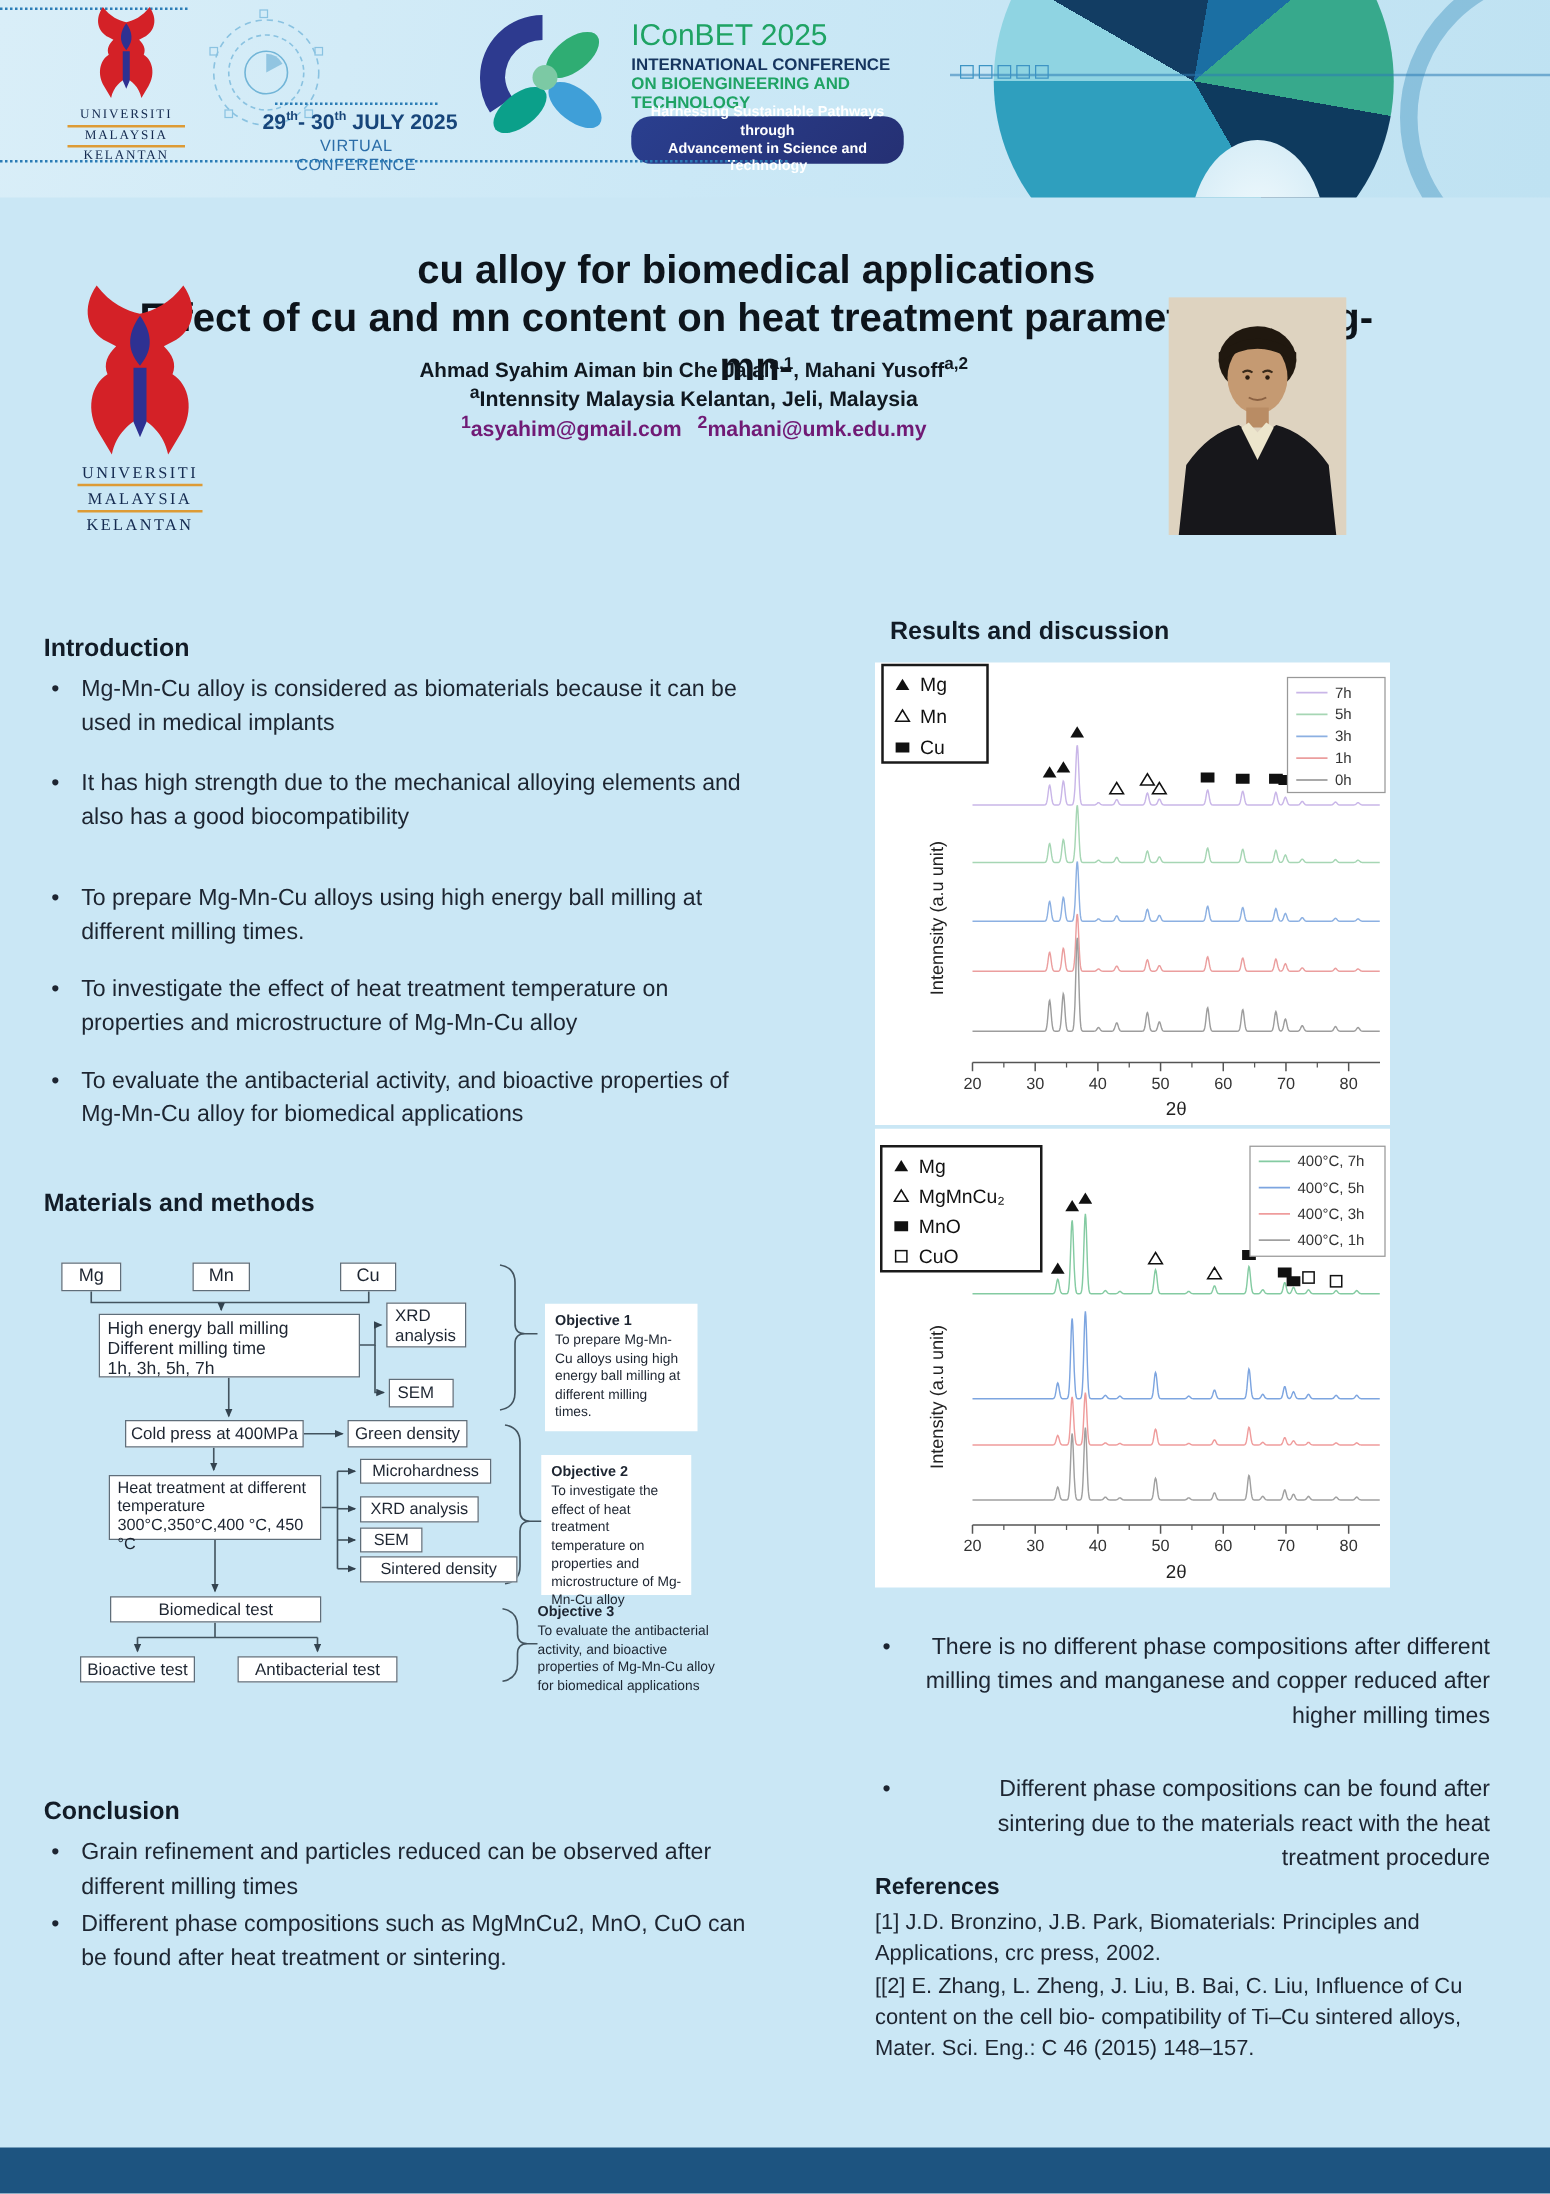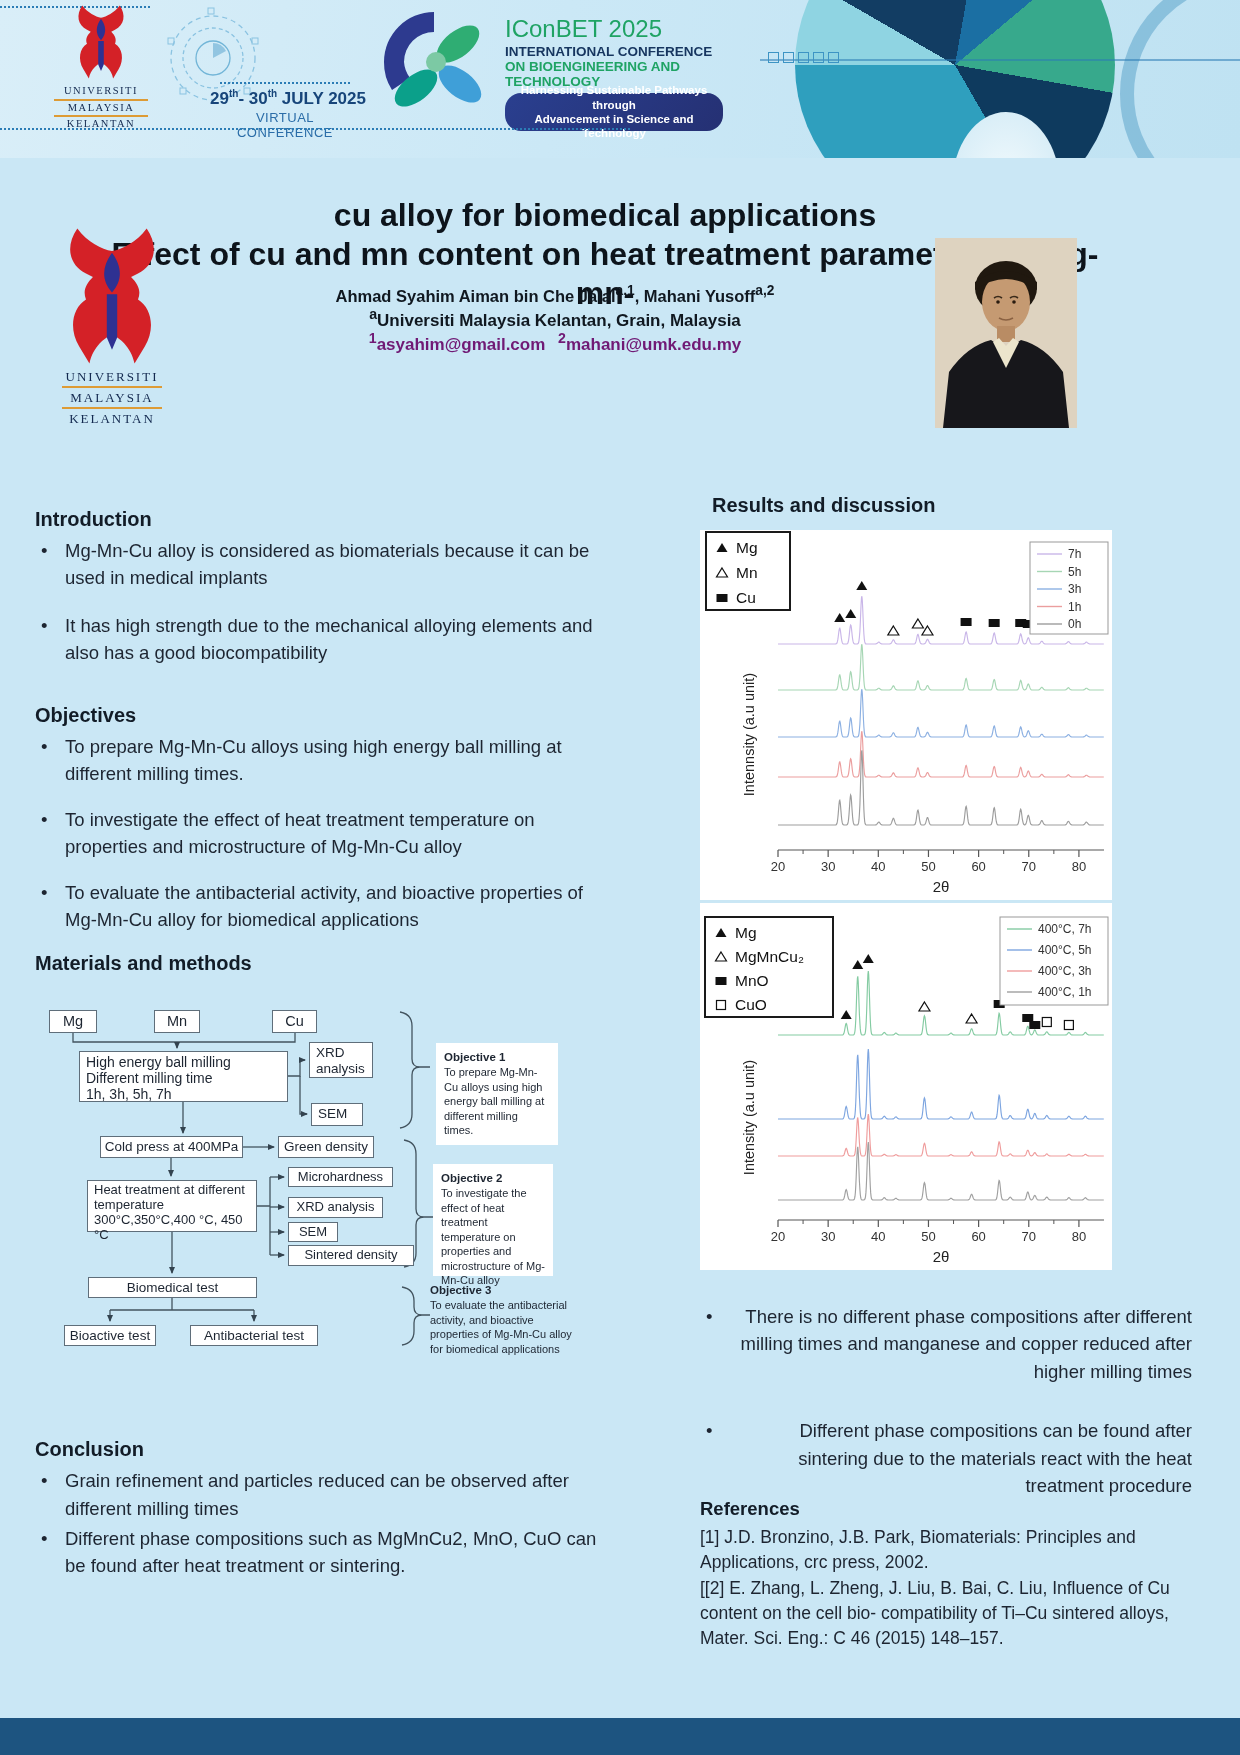--- a/index.html
+++ b/index.html
@@ -147,21 +147,21 @@
 
   <div class="poster-title">
     <div>cu alloy for biomedical applications</div>
     <div>Effect of cu and mn content on heat treatment parameters of mg-mn-</div>
   </div>
 
   <div class="byline authors">
     <span>Ahmad Syahim Aiman bin Che Jalal</span><sup>a,1</sup><span>, </span><span>Mahani Yusoff</span><sup>a,2</sup>
   </div>
   <div class="byline affil">
-    <sup>a</sup><span>Universiti Malaysia Kelantan, Grain, Malaysia</span>
+    <sup>a</sup><span>Intennsity Malaysia Kelantan, Jeli, Malaysia</span>
   </div>
   <div class="byline emails">
     <a><sup>1</sup><span>asyahim@gmail.com</span></a>
     <a style="margin-left:8px;"><sup>2</sup><span>mahani@umk.edu.my</span></a>
   </div>
 
   <div class="umk-lg">
     <svg width="104" height="140" viewBox="0 0 120 160">
       <path fill="#d42127" d="M20,2 C6,22 10,44 30,54 L38,58 C30,66 26,74 30,84 C14,94 10,118 22,138 L34,158 C38,138 52,128 60,124 C68,128 82,138 86,158 L98,138 C110,118 106,94 90,84 C94,74 90,66 82,58 L90,54 C110,44 114,22 100,2 C88,18 72,26 60,28 C48,26 32,18 20,2 Z"></path>
       <path fill="#2e3192" d="M60,30 C50,44 46,60 60,76 C74,60 70,44 60,30 Z M54,78 L66,78 L66,128 L60,142 L54,128 Z"></path>
@@ -190,21 +190,20 @@
     </svg>
   </div>
 
   <div class="section sec-intro" style="top:494px;margin-top:14px;">
     <h2>Introduction</h2>
     <div class="bullet">Mg-Mn-Cu alloy is considered as biomaterials because it can be used in medical implants</div>
     <div class="bullet">It has high strength due to the mechanical alloying elements and also has a good biocompatibility</div>
   </div>
 
   <div class="section sec-obj" style="top:704px;">
-    <h2>Objectives</h2>
     <div class="bullet">To prepare Mg-Mn-Cu alloys using high energy ball milling at different milling times.</div>
     <div class="bullet">To investigate the effect of heat treatment temperature on properties and microstructure of Mg-Mn-Cu alloy</div>
     <div class="bullet">To evaluate the antibacterial activity, and bioactive properties of Mg-Mn-Cu alloy for biomedical applications</div>
   </div>
 
   <div class="section" style="top:952px;">
     <h2>Materials and methods</h2>
   </div>
 
   <svg class="fc-arrows" width="590" height="360" viewBox="0 0 590 360">

